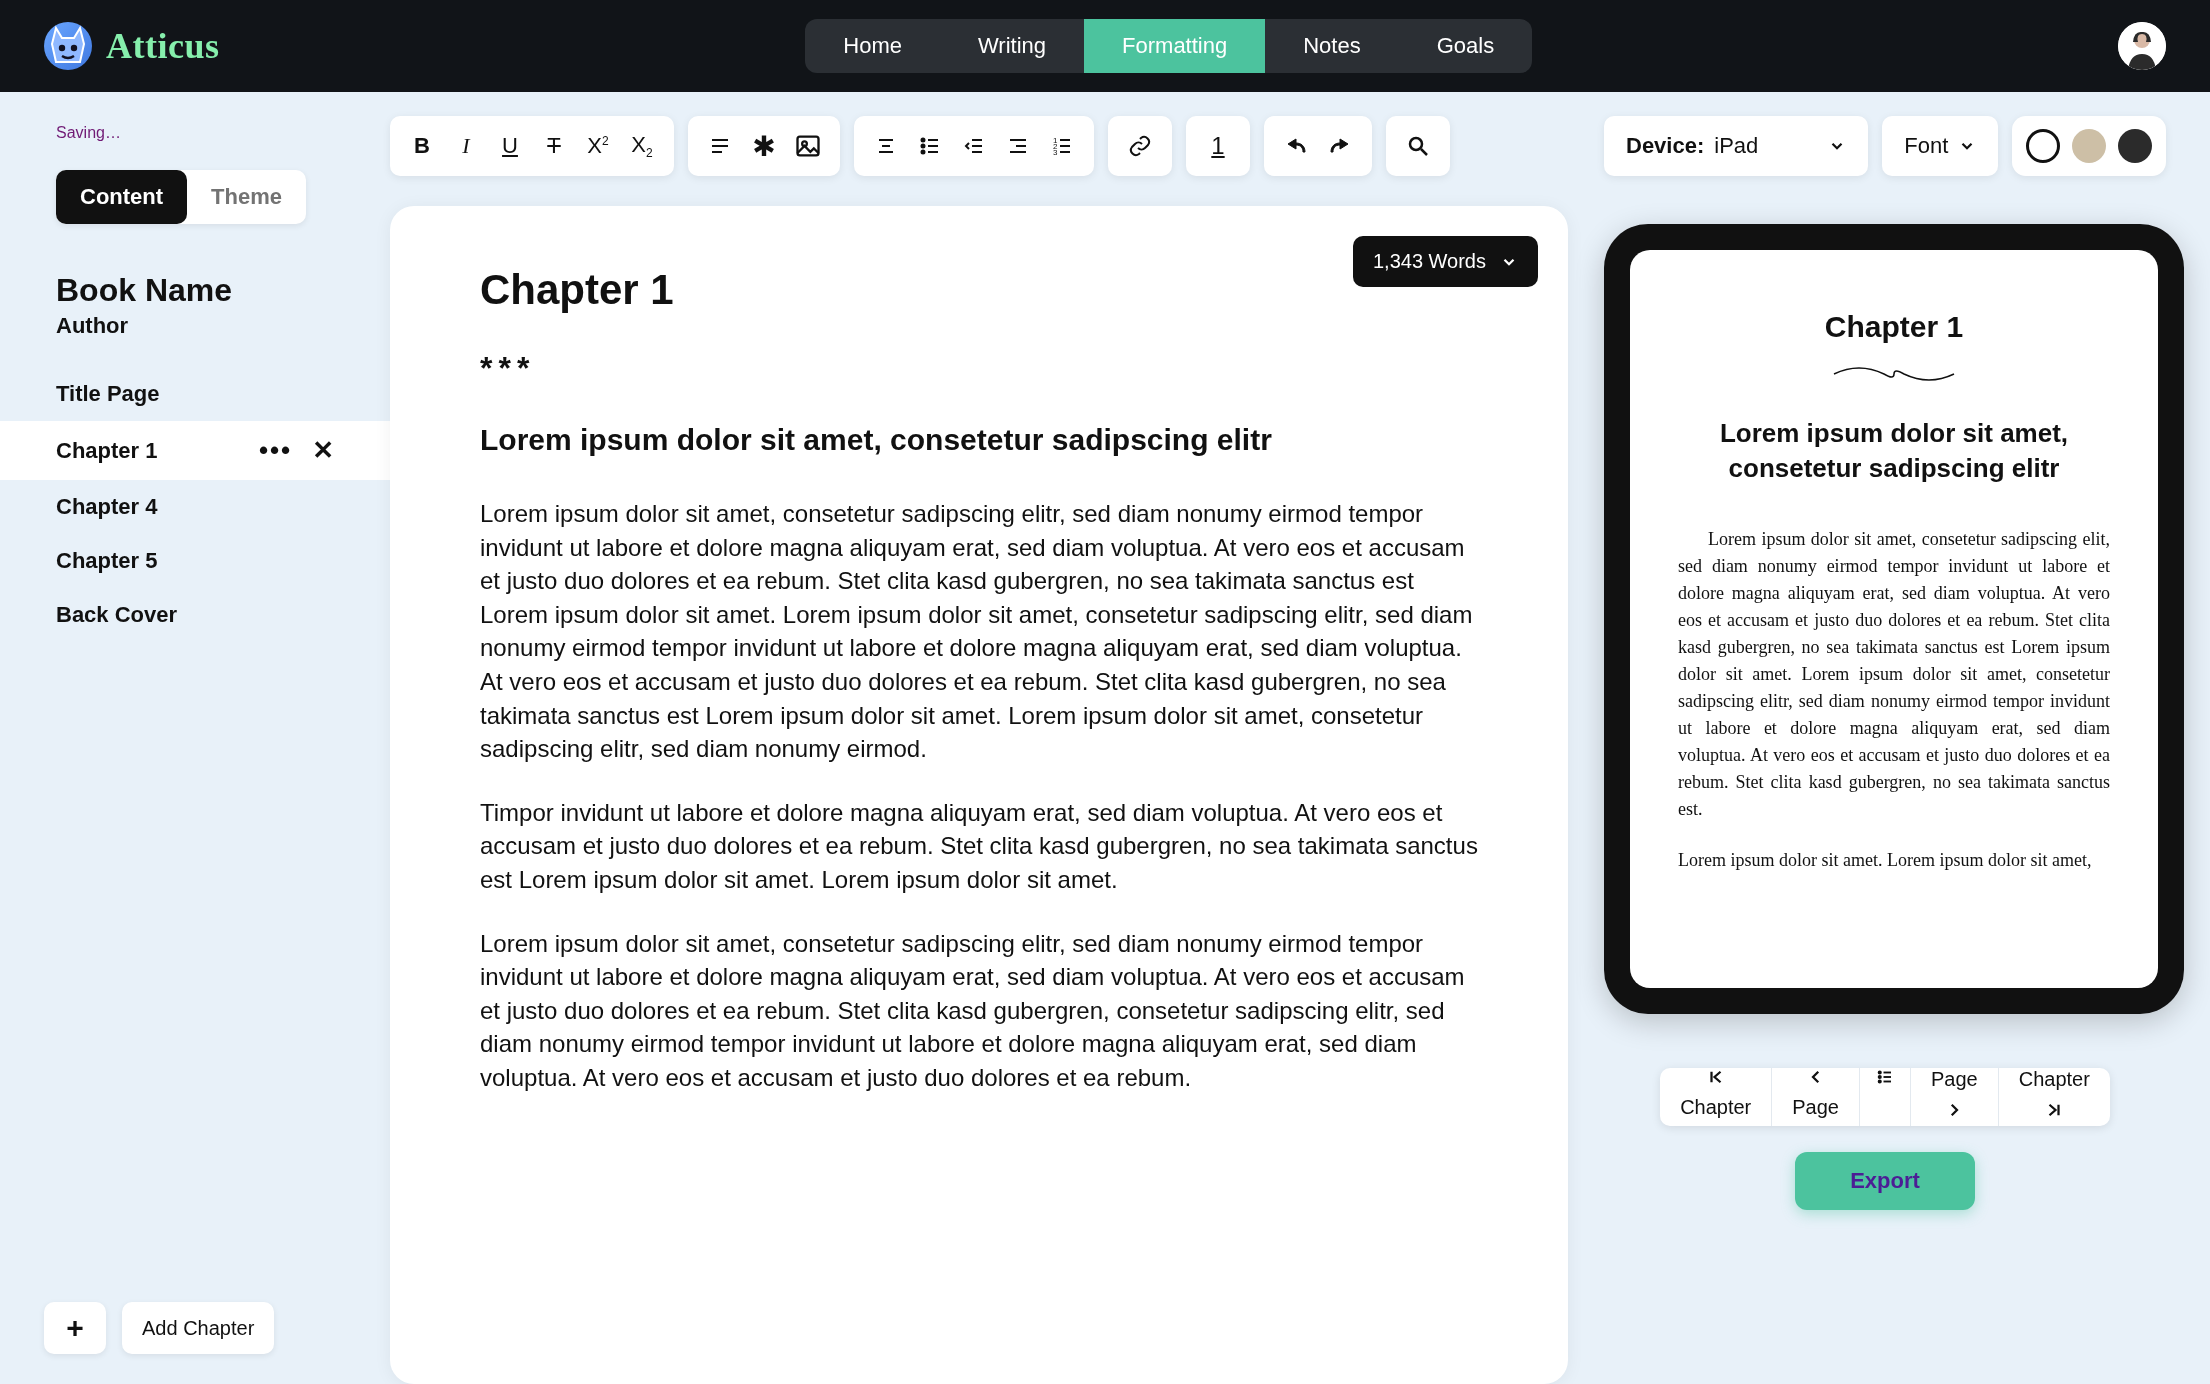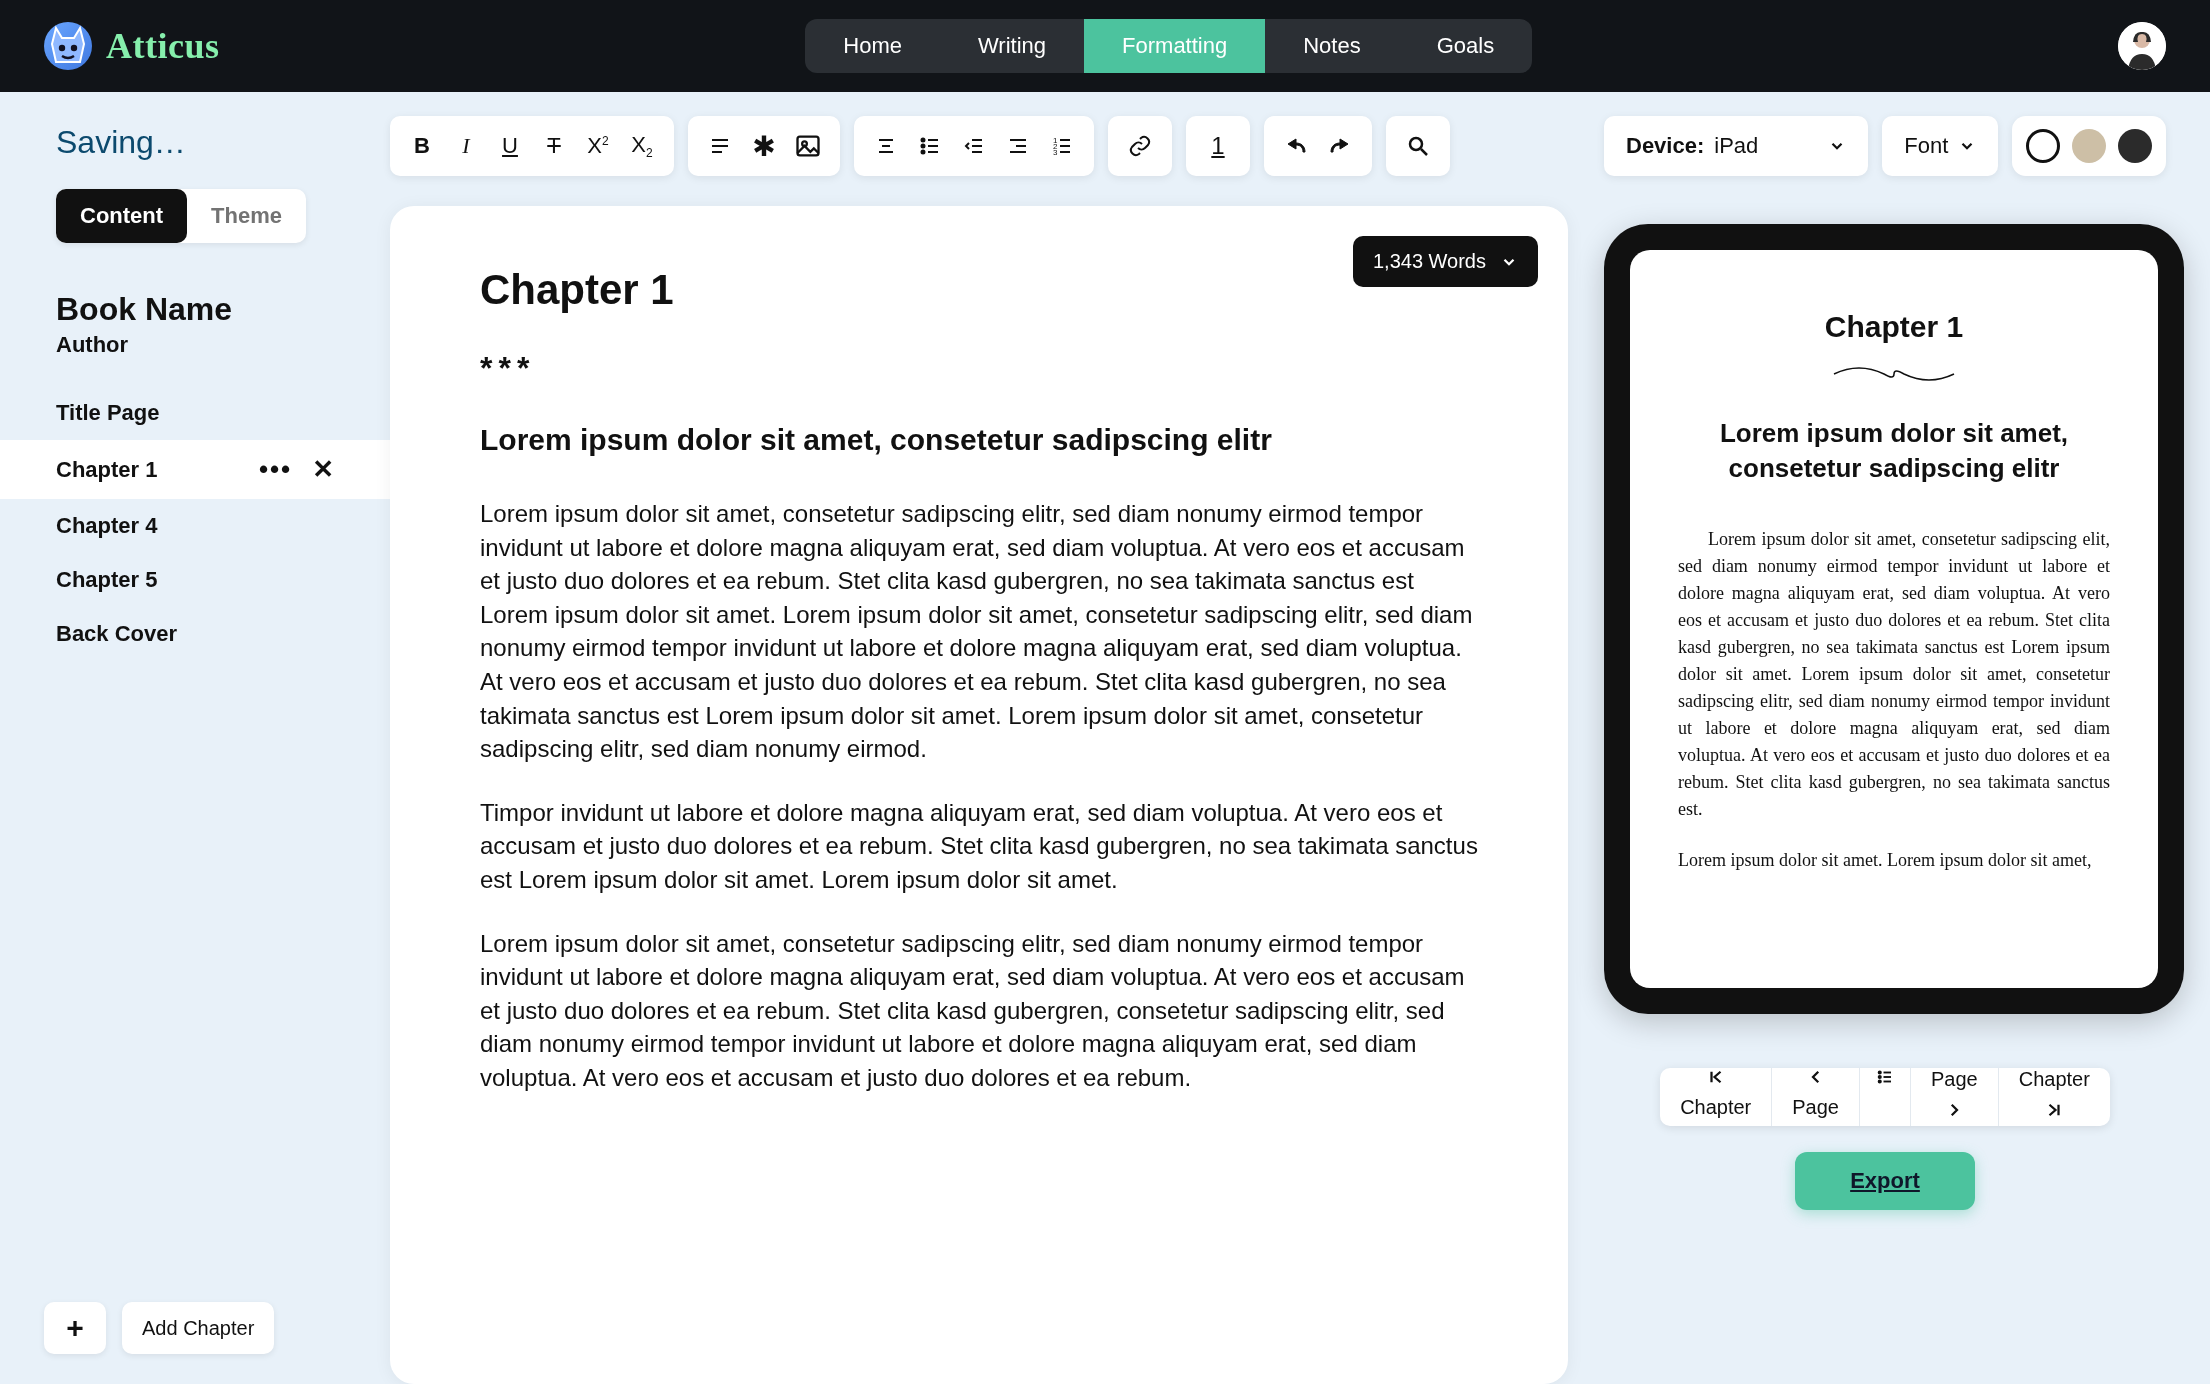--- a/index.html
+++ b/index.html
@@ -10,21 +10,21 @@
 .logo-text { font-family: Georgia, 'Times New Roman', serif; font-size:36px; color:#86efac; font-weight:600; letter-spacing:0.5px; }
 .nav-center { flex:1; display:flex; justify-content:center; }
 .nav-seg { display:flex; background:#2b2f34; border-radius:12px; overflow:hidden; }
 .nav-item { padding:14px 38px; color:#fff; font-size:22px; cursor:pointer; }
 .nav-item.active { background:#4CC39E; }
 .avatar { width:48px; height:48px; border-radius:50%; background:#fff; display:flex; align-items:center; justify-content:center; overflow:hidden; }
 .avatar svg { width:48px; height:48px; }
 
 .main { display:flex; height:calc(100% - 92px); }
 .sidebar { width:390px; padding:32px 0 20px 0; display:flex; flex-direction:column; position:relative; }
-.saving { padding:0 56px 28px; color:#0c4a6e; font-size:32px; }
+.saving { padding:0 56px 28px; color:#701a75; font-size:16px; }
 .tab-toggle { margin:0 56px 48px; display:flex; background:#fff; border-radius:10px; width:fit-content; box-shadow:0 2px 6px rgba(0,0,0,0.08); }
 .tab-toggle .tab { padding:14px 24px; font-size:22px; font-weight:700; border-radius:10px; cursor:pointer; }
 .tab-toggle .tab.active { background:#111; color:#fff; }
 .tab-toggle .tab.inactive { color:#737373; }
 .book-title { padding:0 56px; font-size:32px; font-weight:800; }
 .author { padding:4px 56px 28px; font-size:22px; font-weight:600; }
 .side-item { padding:14px 56px; font-size:22px; font-weight:700; cursor:pointer; display:flex; align-items:center; justify-content:space-between; }
 .side-item.active { background:#fff; }
 .side-actions { display:flex; gap:20px; align-items:center; }
 .dots { font-size:26px; letter-spacing:2px; }
@@ -66,21 +66,21 @@
 .orn { margin:0 auto 28px; width:130px; height:20px; }
 .ipad-screen h2 { font-family:-apple-system, sans-serif; font-size:26px; font-weight:800; margin-bottom:40px; line-height:1.35; }
 .ipad-screen p { font-size:18px; line-height:1.5; text-align:justify; margin-bottom:24px; }
 .ipad-screen p.first { text-indent:30px; }
 
 .pageflip { margin:54px auto 0; background:#fff; border-radius:10px; box-shadow:0 2px 10px rgba(0,0,0,0.10); display:flex; height:58px; width:fit-content; }
 .pf-seg { display:flex; align-items:center; gap:10px; padding:0 20px; font-size:20px; cursor:pointer; border-right:1px solid #e3e9ef;flex-direction:column; }
 .pf-seg:last-child { border-right:none; }
 .pf-seg svg { width:18px; height:18px; }
 .pf-toc { padding:0 16px; }
-.export-btn { margin:26px auto 0; width:180px; height:58px; background:#4CC39E; color:#0f172a; font-size:22px; font-weight:700; border-radius:12px; display:flex; align-items:center; justify-content:center; cursor:pointer; box-shadow:0 4px 14px rgba(76,195,158,0.4);text-decoration:underline; }
+.export-btn { margin:26px auto 0; width:180px; height:58px; background:#4CC39E; color:#4c1d95; font-size:22px; font-weight:700; border-radius:12px; display:flex; align-items:center; justify-content:center; cursor:pointer; box-shadow:0 4px 14px rgba(76,195,158,0.4); }
 </style>
 </head>
 <body>
 
 <div class="topbar">
   <div class="logo-wrap">
     <div class="logo-badge">
       <svg viewBox="0 0 24 24" fill="#fff">
           <path d="M6 3 L9 8 L15 8 L18 3 L20 11 L18 20 L6 20 L4 11 Z" fill="#8fb8ff" stroke="#fff" stroke-width="1"></path>
           <circle cx="9" cy="13" r="1.6" fill="#112"></circle>

